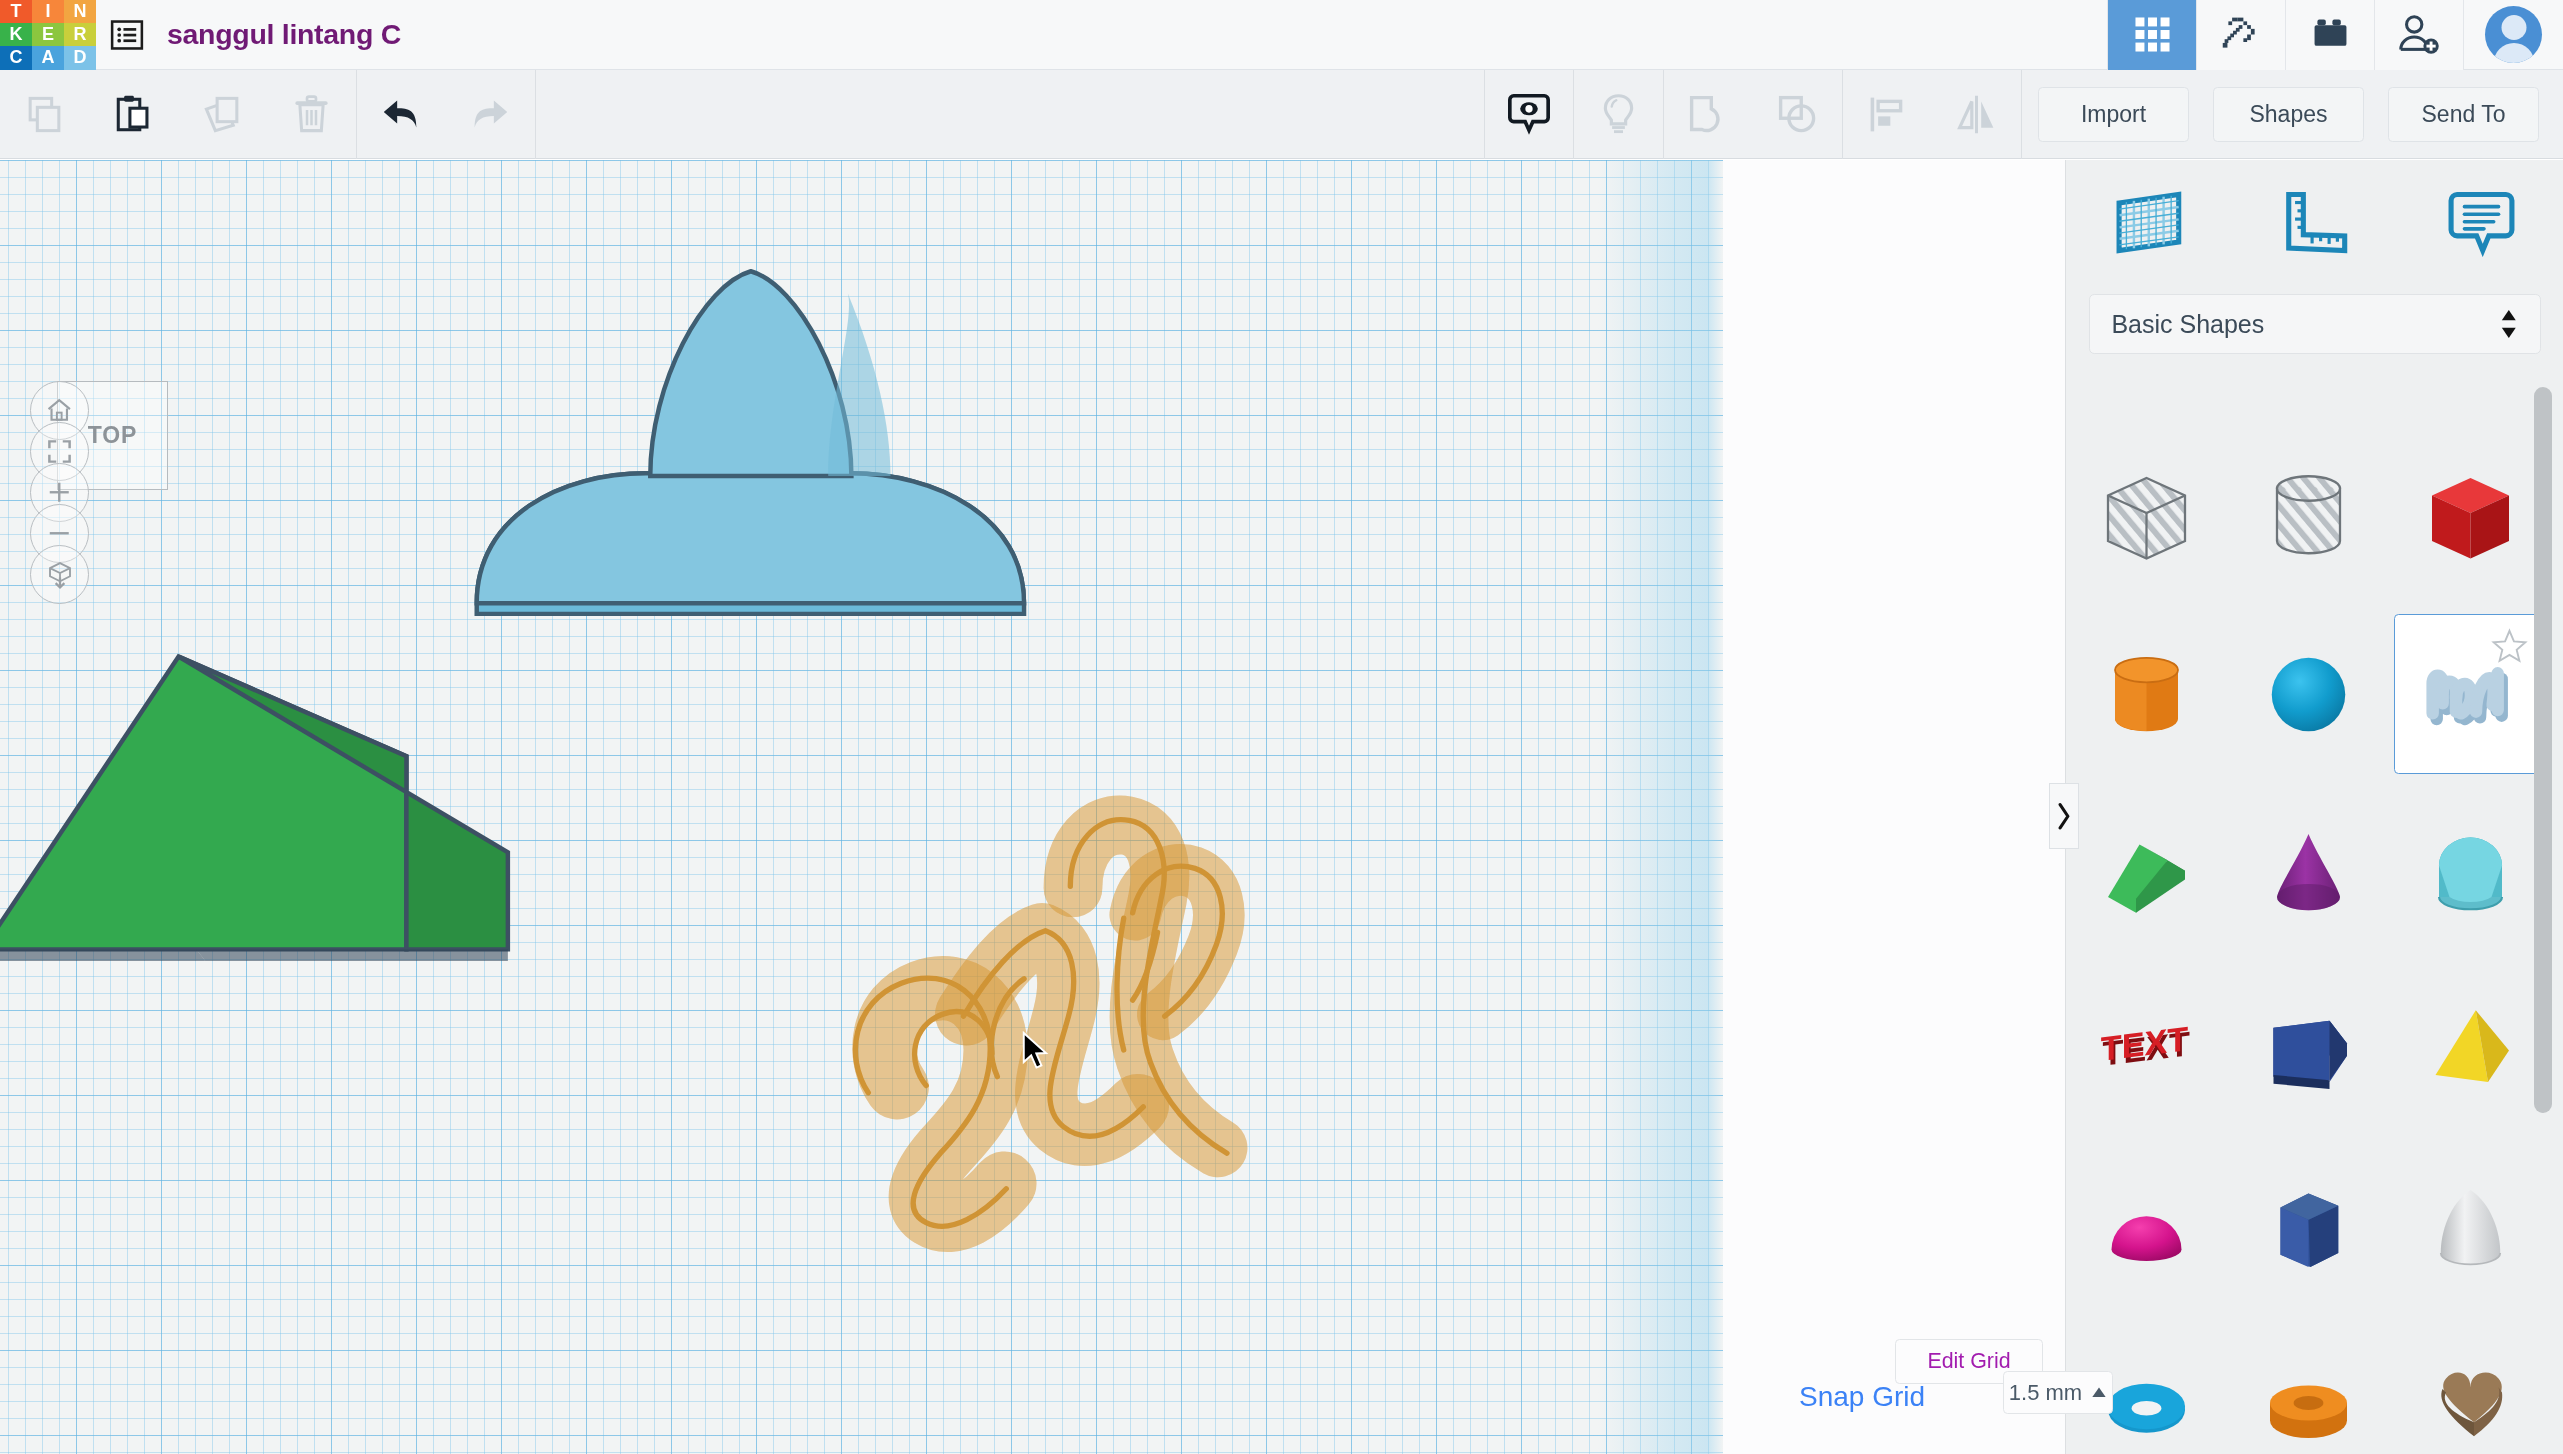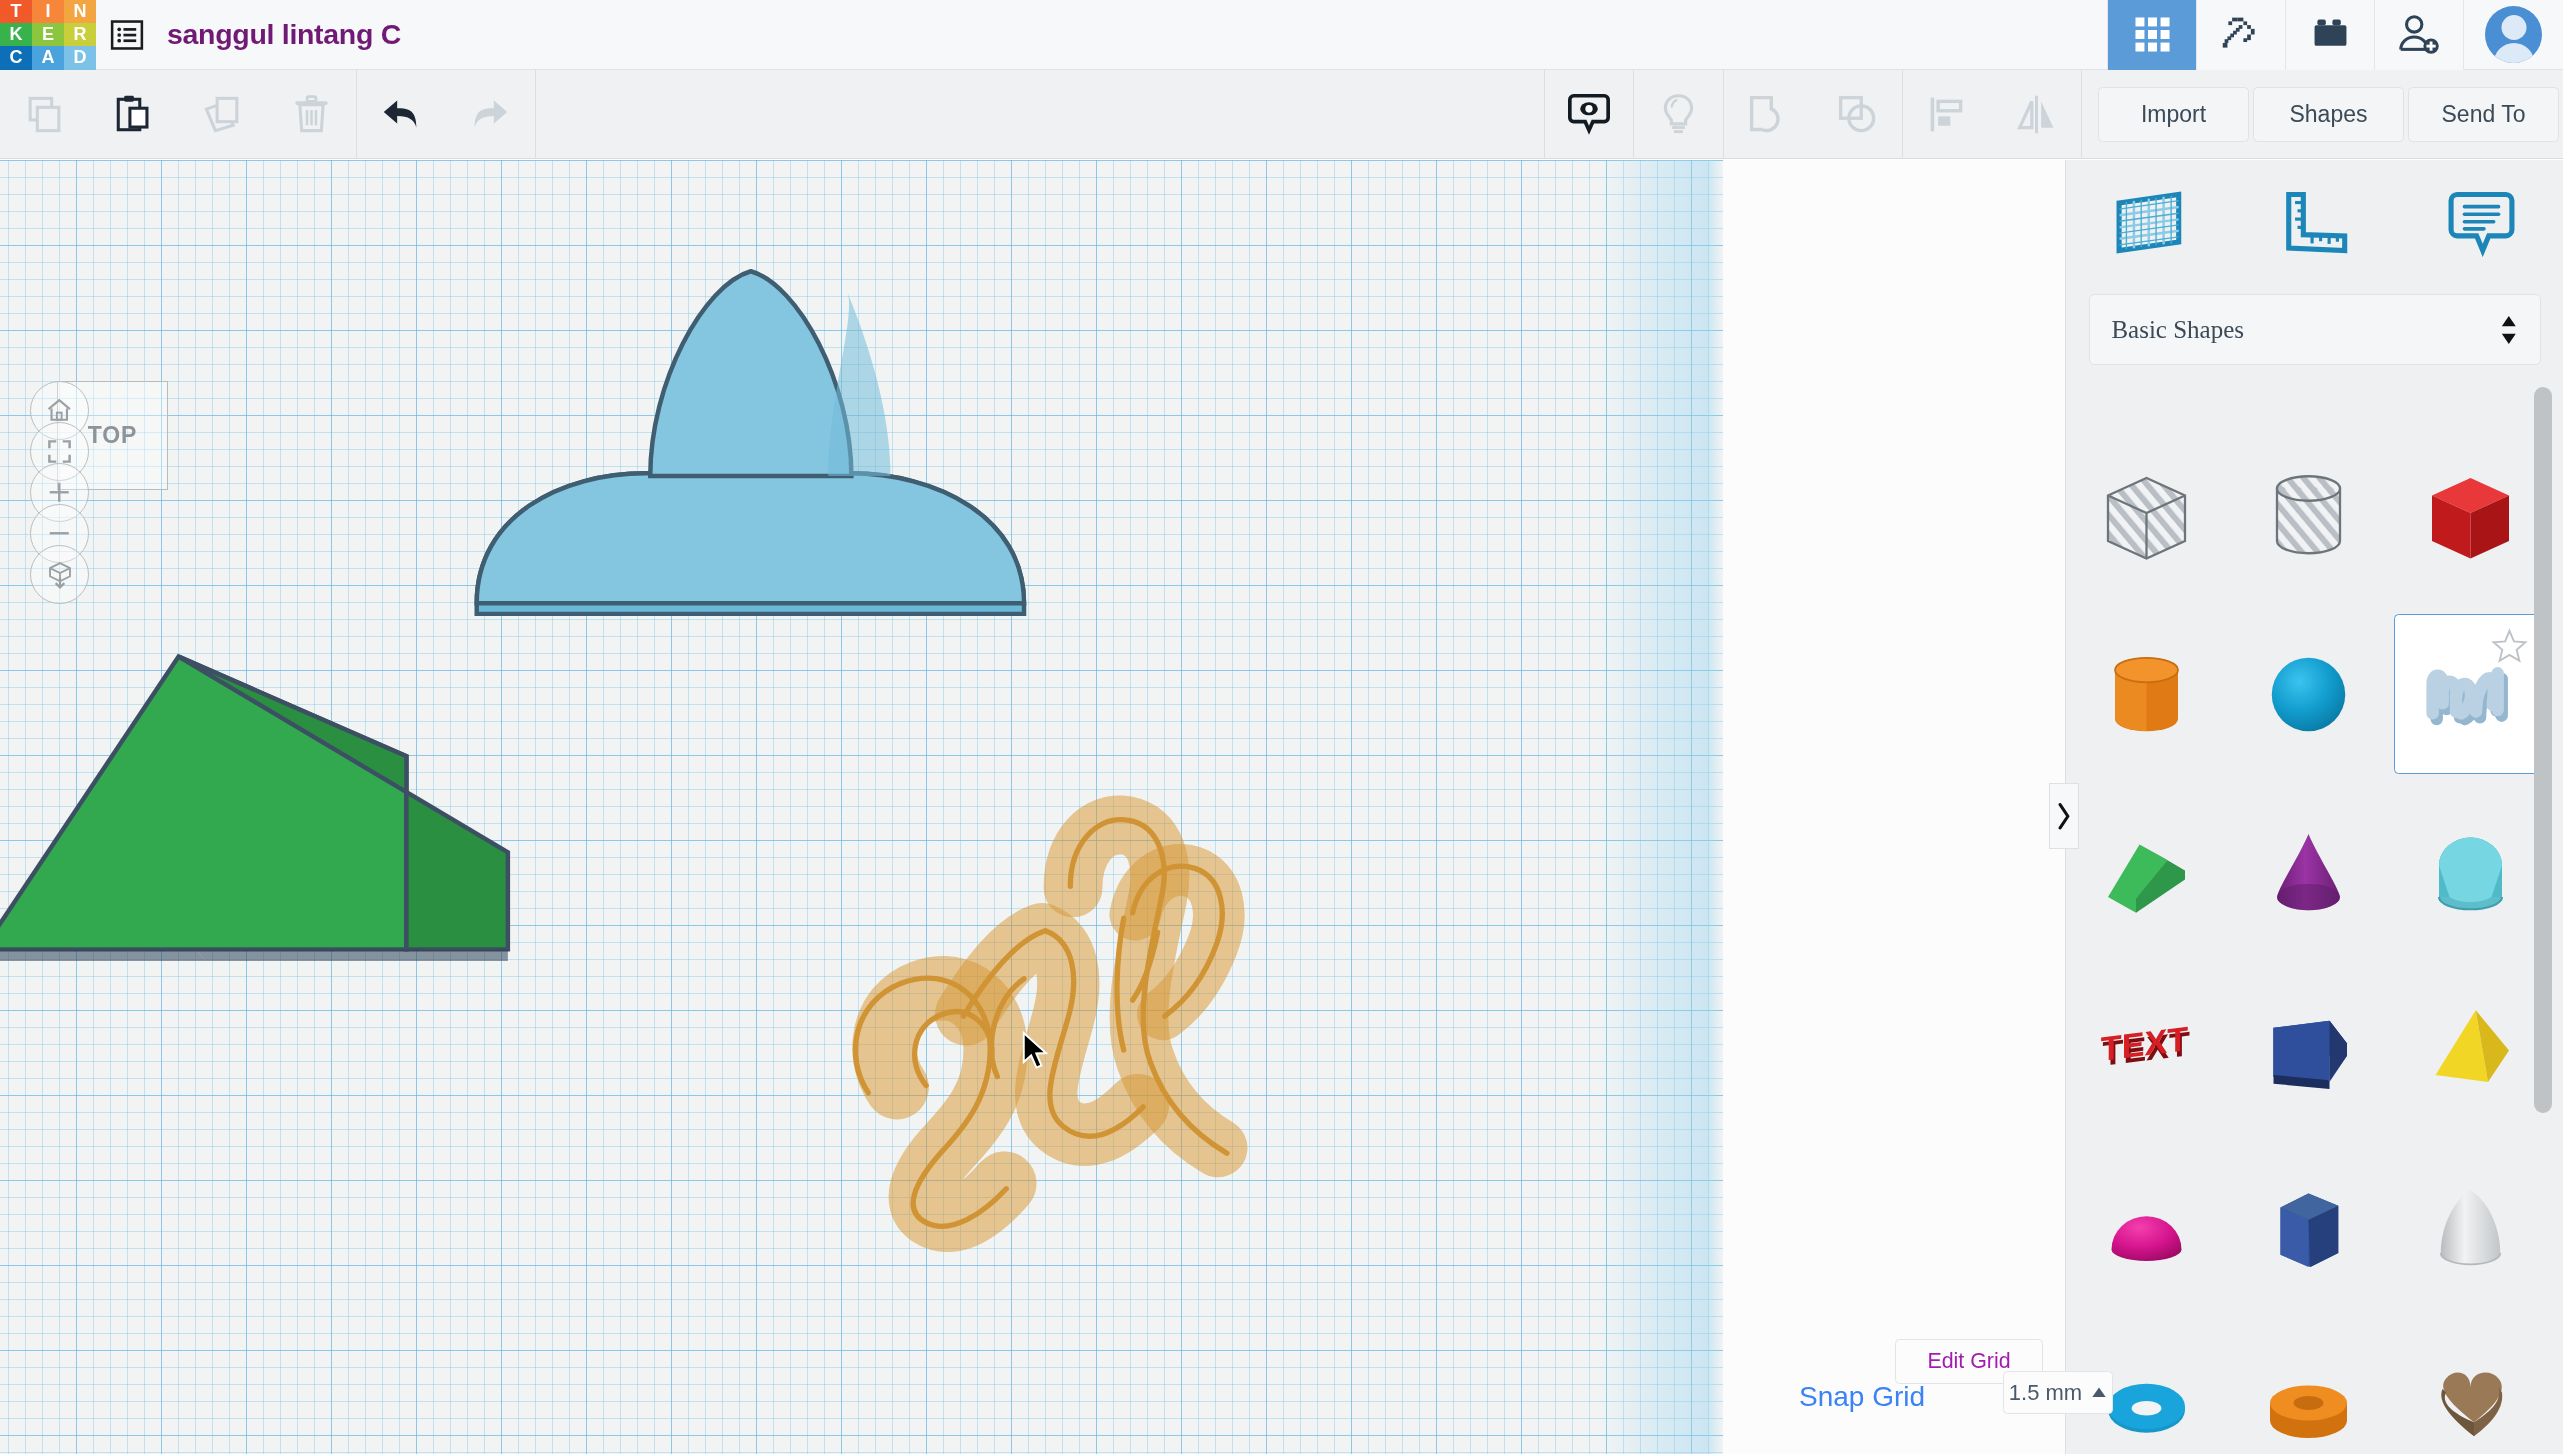--- a/index.html
+++ b/index.html
@@ -26,21 +26,21 @@
     width:25px;height:25px;border-radius:50%;background:#dce9f7;}
   .avatar::after{content:"";position:absolute;left:50%;top:37px;transform:translateX(-50%);
     width:41px;height:36px;border-radius:20.5px 20.5px 0 0;background:#dce9f7;}
 
   
   .toolbar{position:absolute;left:0;top:70px;width:2563px;height:89px;
     background:#eff1f3;border-bottom:0.9px solid #d8dce0;display:flex;align-items:center;}
   .tb-btn{width:89px;height:89px;display:flex;align-items:center;justify-content:center;cursor:pointer;}
   .tb-sep{width:0.9px;height:89px;background:#dbdfe3;}
   .spacer{flex:1;}
-  .txt-btn{height:55px;min-width:151px;padding:0 28px;margin-right:4px;
+  .txt-btn{height:55px;min-width:151px;padding:0 28px;margin-right:24px;
     background:#f3f5f6;border:0.9px solid #dfe3e7;border-radius:4.5px;
     font-size:23px;color:#3b4a58;display:flex;align-items:center;justify-content:center;cursor:pointer;
     font-family:"Liberation Sans",sans-serif;}
 
   
   .canvas{position:absolute;left:0;top:160px;width:2065px;height:1294px;background:#fcfcfd;overflow:hidden;}
   .workplane{position:absolute;left:-9px;top:0;width:1732px;height:1294px;
     background-color:#f2f4f4;
     background-image:
       linear-gradient(to right, rgba(100,180,225,.55) 1.3px, transparent 1.3px),
@@ -62,22 +62,22 @@
     display:flex;align-items:center;justify-content:center;cursor:pointer;}
 
   
   .objects{position:absolute;left:0;top:0;width:2065px;height:1294px;pointer-events:none;}
 
   
   .rpanel{position:absolute;left:2065px;top:160px;width:499px;height:1294px;
     background:#eef0f1;border-left:0.9px solid #dcdfe2;}
   .rp-icons{display:flex;height:125px;align-items:center;}
   .rp-icon{flex:1;display:flex;align-items:center;justify-content:center;cursor:pointer;}
-  .rp-select{margin:9px 23px 0 23px;height:71px;background:#f5f6f7;border:0.9px solid #e0e3e6;
-    border-radius:5.3px;display:flex;align-items:center;padding:0 21.4px;cursor:pointer;font-family:Liberation Serif, serif;}
+  .rp-select{margin:9px 23px 0 23px;height:60px;background:#f5f6f7;border:0.9px solid #e0e3e6;
+    border-radius:5.3px;display:flex;align-items:center;padding:0 21.4px;cursor:pointer;}
   .rp-select span{font-size:25px;color:#3b4a58;flex:1;}
   .shapes-grid{position:absolute;left:0;top:267px;width:485px;height:1033px;
     display:grid;grid-template-columns:repeat(3,1fr);grid-auto-rows:178px;
     justify-items:center;align-items:center;}
   .shape-cell{width:153px;height:160px;display:flex;align-items:center;justify-content:center;
     cursor:pointer;position:relative;}
   .shape-cell.selected{background:#fff;border:1.8px solid #5a9bd8;border-radius:4.5px;}
   .fav-star{position:absolute;right:16px;top:10.7px;}
   .rp-scroll{position:absolute;right:12.5px;top:227px;width:18px;height:726px;
     background:#bfc3c6;border-radius:9px;cursor:pointer;}

